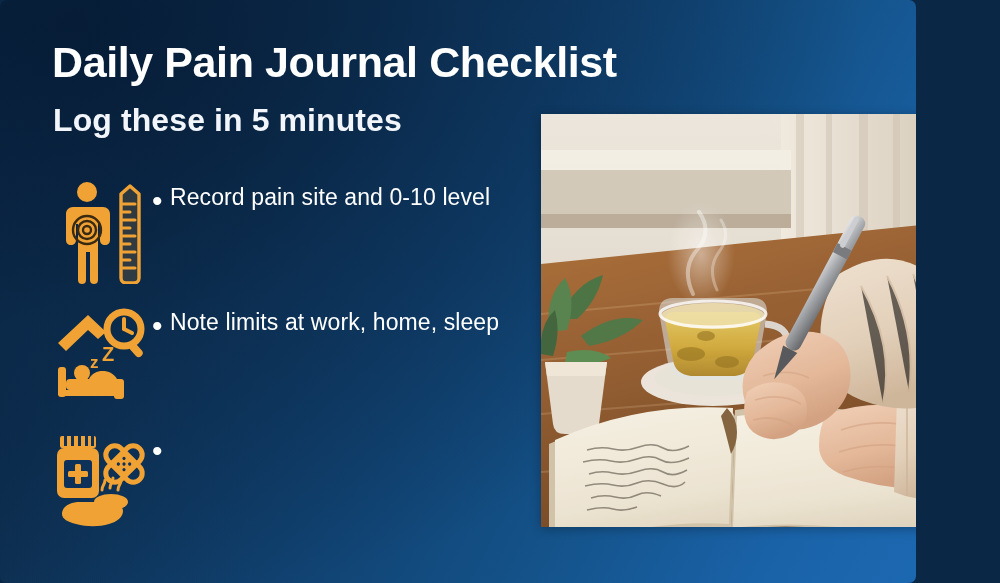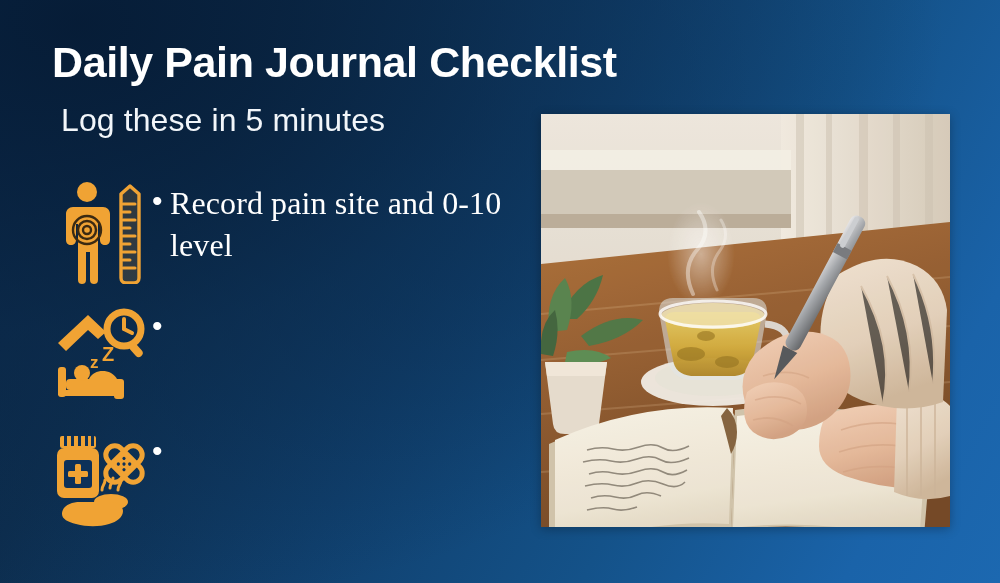--- a/index.html
+++ b/index.html
@@ -8,51 +8,51 @@
   }
   body {
     width: 1000px;
     height: 583px;
     overflow: hidden;
     font-family: "Liberation Sans", sans-serif;
     background: #0b2746;
   }
   #infographic {
     position: relative;
-    width: 1000px;
+    width: 916px;
     height: 583px;
     background:
       radial-gradient(120% 140% at 8% 4%, rgba(6,28,54,0.95) 0%, rgba(10,40,72,0.55) 38%, rgba(14,60,105,0.0) 72%),
       linear-gradient(118deg, #0a2342 0%, #0d2e4f 22%, #10406e 46%, #145289 68%, #1a63a9 88%, #1c68b0 100%);
     overflow: hidden;
+    border-radius: 7px;
   }
   
   .title {
     position: absolute;
     left: 52px;
     top: 40px;
     width: 760px;
     font-size: 43px;
     font-weight: bold;
     letter-spacing: -0.4px;
     color: #ffffff;
     line-height: 1.05;
     white-space: nowrap;
   }
   .subtitle {
     position: absolute;
     left: 53px;
     top: 102px;
     font-size: 32px;
-    font-weight: normal;
+    font-weight: bold;
     color: #f2f6fa;
     letter-spacing: 0.1px;
     line-height: 1.15;
     white-space: nowrap;
-    margin-left: 8px;
   }
   
   .bullets {
     position: absolute;
     left: 52px;
     top: 176px;
     width: 470px;
   }
   .bullet-row {
     display: flex;
@@ -75,25 +75,24 @@
     width: 18px;
     color: #ffffff;
     font-size: 30px;
     line-height: 42px;
     text-align: left;
     padding-top: 4px;
   }
   .bullet-text {
     flex: 1 1 auto;
     color: #ffffff;
-    font-size: 32px;
+    font-size: 23px;
     line-height: 1.32;
     letter-spacing: 0.1px;
     padding-top: 6px;
-    font-family: Liberation Serif, serif;
   }
   
   .photo-frame {
     position: absolute;
     left: 541px;
     top: 114px;
     width: 409px;
     height: 413px;
     background: #1b4b78;
     overflow: hidden;
@@ -165,20 +164,21 @@
             <rect x="58" y="74" width="10" height="20" rx="3"></rect>
             <rect x="4" y="85" width="62" height="6" rx="3"></rect>
             <circle cx="26" cy="68" r="8"></circle>
             <path d="M33 74c4-8 14-10 22-6 3 2 5 4 6 6H33z"></path>
             <text x="34" y="63" font-family="Liberation Sans, sans-serif" font-size="17" font-weight="bold" fill="#f0a334">z</text>
             <text x="46" y="56" font-family="Liberation Sans, sans-serif" font-size="20" font-weight="bold" fill="#f0a334">Z</text>
           </g>
         </svg>
       </div>
       <div class="bullet-dot">•</div>
+      <div class="bullet-text">Note limits at work, home, sleep</div>
     </div>
 
     <div class="bullet-row">
       <div class="bullet-icon">
         <svg width="96" height="98" viewBox="0 0 96 98" fill="none">
           <g fill="#f0a334">
             <rect x="6" y="6" width="36" height="12" rx="2"></rect>
             <g fill="#0d3159">
               <rect x="10" y="6" width="3" height="10"></rect>
               <rect x="17" y="6" width="3" height="10"></rect>

